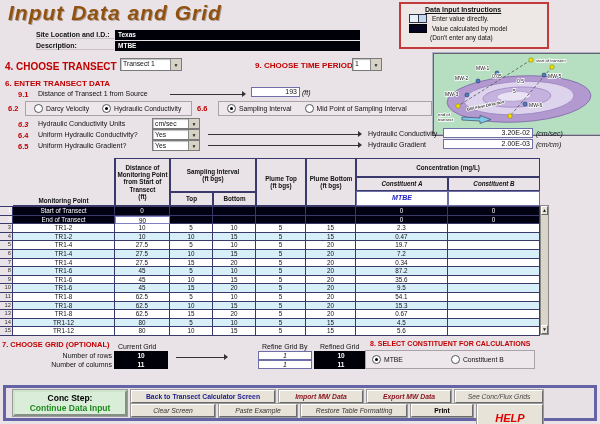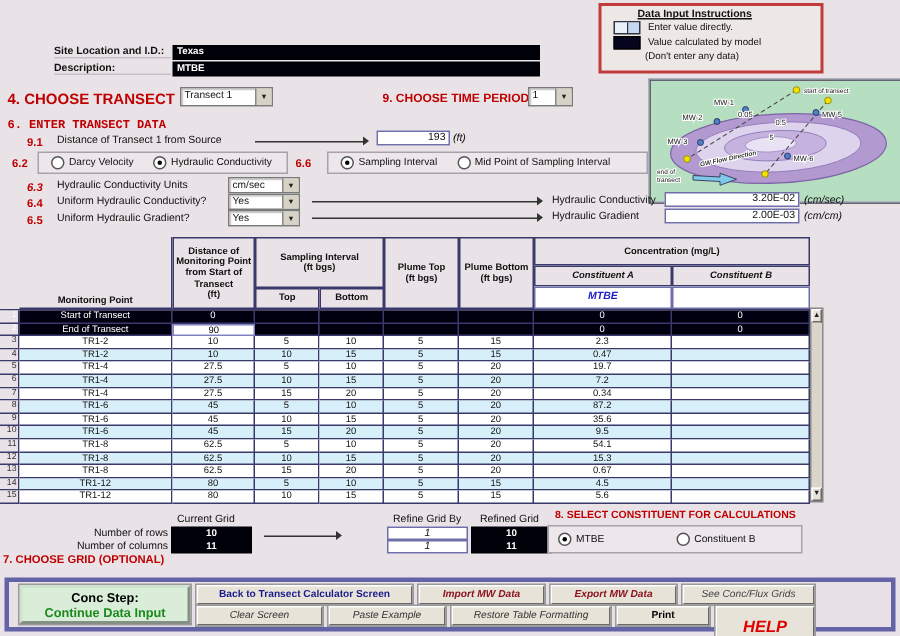--- a/index.html
+++ b/index.html
@@ -62,20 +62,21 @@
   #map text{font-size:5px;fill:#111;stroke:#FFF;stroke-width:1.4;paint-order:stroke;font-family:"Liberation Sans",sans-serif;}
   #map text.sm{font-size:4.3px;}
   #map text.it{font-style:italic;font-weight:bold;fill:#333;}
   .underln{border-bottom:1px solid #C9C0C7;}
 </style>
 </head>
 <body>
 
 <div id="screen">
 
+  <div class="abs title" style="left:8px;top:1px;">Input Data and Grid</div>
 
   <div class="abs" id="instr">
     <div class="t">Data Input Instructions</div>
     <div class="legrow">
       <span class="icon-input">
           <span class="a"></span>
           <span class="b"></span>
         </span>
       <span class="txt">Enter value directly.</span>
     </div>
@@ -130,21 +131,21 @@
       <text x="11" y="42">MW-3</text>
       <text x="114" y="24">MW-5</text>
       <text x="95" y="53">MW-6</text>
       <text x="58" y="24">0.05</text>
       <text x="83" y="29">0.5</text>
       <text x="79" y="39">5</text>
       <text class="sm it" x="33" y="57" transform="rotate(-12 33 57)">GW Flow Direction</text>
     </svg>
   </div>
 
-  <div class="abs red" style="left:5px;top:79px;font-size:8px;font-family:Liberation Mono, monospace;">6. ENTER TRANSECT DATA</div>
+  <div class="abs red" style="left:5px;top:79px;font-size:8px;">6. ENTER TRANSECT DATA</div>
 
   <div class="abs red" style="left:18px;top:90px;">9.1</div>
   <div class="abs plain" style="left:38px;top:90px;">Distance of Transect 1 from Source</div>
   <div class="abs hline" style="left:170px;top:94px;width:72px;"></div>
   <div class="abs ahead" style="left:242px;top:91px;"></div>
   <div class="abs inbox" style="left:251px;top:87px;width:49px;height:10px;">193</div>
   <div class="abs unit" style="left:302px;top:89px;">(ft)</div>
 
   <div class="abs red" style="left:8px;top:104px;">6.2</div>
   <div class="abs gbox" style="left:25px;top:101px;width:167px;height:15px;padding-left:8px;">
@@ -388,21 +389,21 @@
           <div class="tcell ccb"></div>
         </div>
       </div>
 
     <div class="abs sb" style="left:540px;top:47px;width:9px;height:130px;">
       <div class="sbtn" style="width:100%;height:9px;">▲</div>
       <div class="sbtn" style="width:100%;height:9px;position:absolute;bottom:0;">▼</div>
     </div>
   </div>
 
-  <div class="abs red" style="left:2px;top:340px;font-size:7.5px;margin-top:28px;">7. CHOOSE GRID (OPTIONAL)</div>
+  <div class="abs red" style="left:2px;top:340px;font-size:7.5px;">7. CHOOSE GRID (OPTIONAL)</div>
   <div class="abs plain" style="left:118px;top:343px;">Current Grid</div>
   <div class="abs plain" style="left:40px;top:352px;width:72px;text-align:right;">Number of rows</div>
   <div class="abs blackfield" style="left:114px;top:351px;width:54px;height:9px;text-align:center;padding:0;line-height:9px;">10</div>
   <div class="abs plain" style="left:34px;top:361px;width:78px;text-align:right;">Number of columns</div>
   <div class="abs blackfield" style="left:114px;top:360px;width:54px;height:9px;text-align:center;padding:0;line-height:9px;">11</div>
   <div class="abs hline" style="left:176px;top:357px;width:48px;"></div>
   <div class="abs ahead" style="left:224px;top:354px;"></div>
   <div class="abs plain" style="left:262px;top:343px;">Refine Grid By</div>
   <div class="abs inbox" style="left:258px;top:351px;width:54px;height:9px;text-align:center;font-style:italic;padding:0;">1</div>
   <div class="abs inbox" style="left:258px;top:360px;width:54px;height:9px;text-align:center;font-style:italic;padding:0;">1</div>

